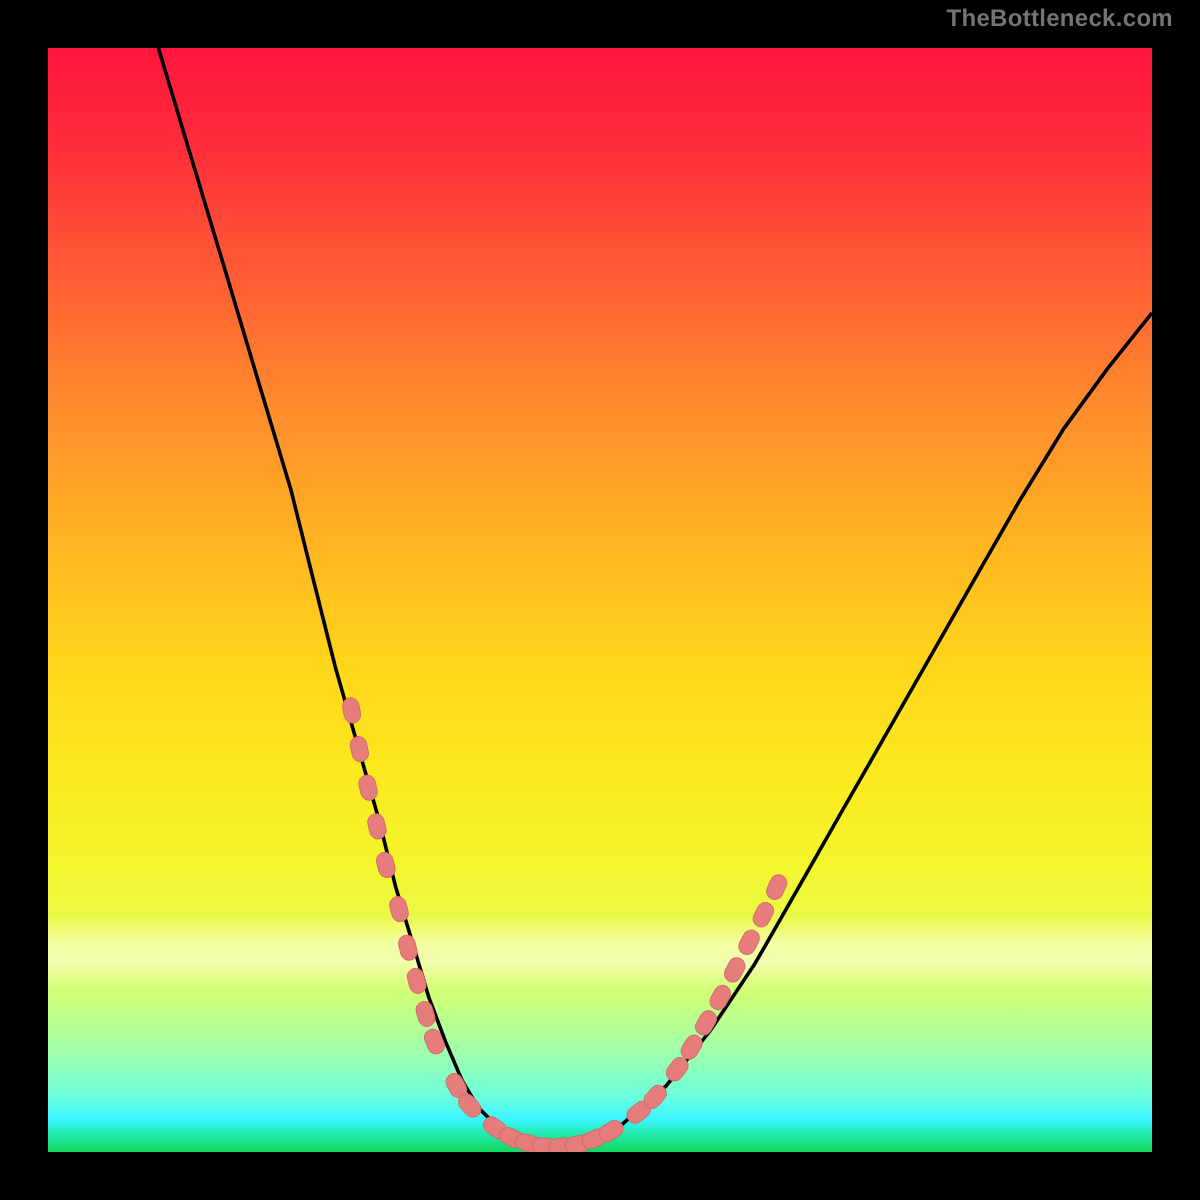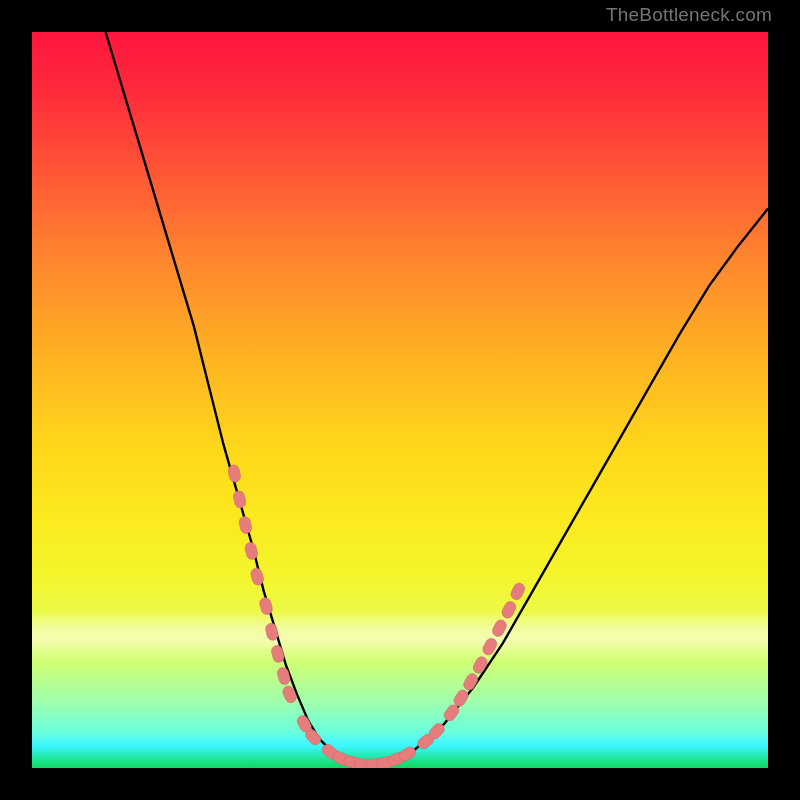--- a/index.html
+++ b/index.html
@@ -62,24 +62,24 @@
   }
   .curve-svg {
     position: absolute;
     inset: 0;
     width: 100%;
     height: 100%;
   }
   .watermark {
     position: absolute;
     top: 4px;
-    right: 28px;
+    right: 18px;
     color: #747474;
-    font-size: 19px;
-    font-weight: 400;
+    font-size: 16px;
+    font-weight: 700;
     letter-spacing: 0.2px;
     user-select: none;
   }
 </style>
 </head>
 <body>
 
 <div class="frame">
   <div class="plot">
     <div class="gradient"></div>

